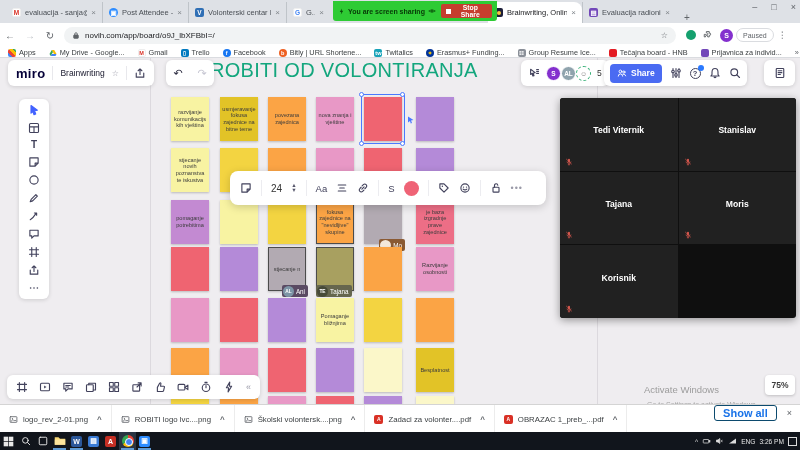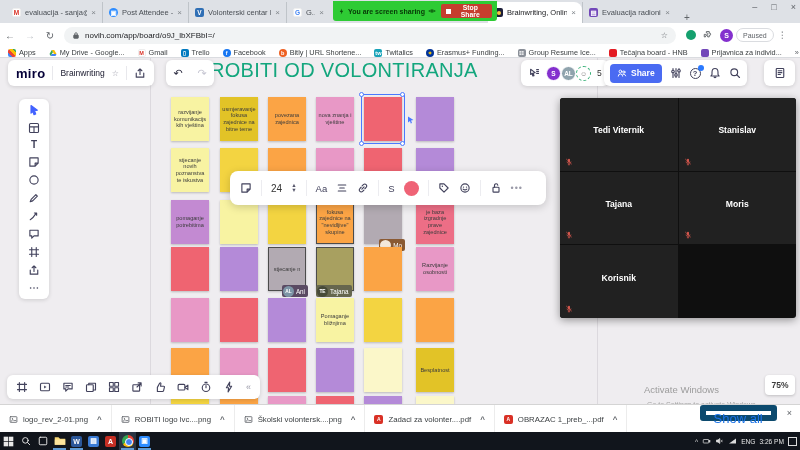--- a/index.html
+++ b/index.html
@@ -78,21 +78,21 @@
 .zmic{position:absolute;left:5px;bottom:5px}
 #zoombadge{position:absolute;left:765px;top:317px;width:30px;height:20px;background:#fff;border-radius:4px;box-shadow:0 1px 3px rgba(0,0,0,.2);display:flex;align-items:center;justify-content:center;font-size:8.5px;font-weight:bold;color:#3c3c3c;z-index:31}
 #activate1{position:absolute;left:644px;top:326px;font-size:9.5px;color:#9c9c9c;z-index:32}
 #activate2{position:absolute;left:647px;bottom:-4px;font-size:7px;color:#a5a5a5;z-index:46}
 #remotecursor{position:absolute;left:407px;top:58px;z-index:7}
 
 #dlbar{position:absolute;top:404px;left:0;width:800px;height:28px;background:#fff;border-top:1px solid #d4d4d4;display:flex;align-items:flex-start;z-index:45}
 .dlitem{height:28px;display:flex;align-items:center;gap:5px;padding:0 9px;border-right:1px solid #ececec;font-size:7.8px;color:#3c4043;white-space:nowrap}
 .dlcaret{color:#5f6368;font-weight:bold;margin-left:4px;font-size:8px}
 #dlright{margin-left:auto;display:flex;align-items:center;gap:10px;padding-right:8px}
-#showall{border:6px solid #0c4a6e;background:#fff;border-radius:3px;height:16px;padding:0 8px;color:#1a73e8;font-size:13px;font-weight:normal;font-family:inherit}
+#showall{border:1px solid #0c4a6e;background:#fff;border-radius:3px;height:16px;padding:0 8px;color:#1a73e8;font-size:11px;font-weight:bold;font-family:inherit}
 #dlclose{color:#5f6368;font-size:9px}
 
 #taskbar{position:absolute;top:432px;left:0;width:800px;height:18px;background:#11151c;display:flex;align-items:center;z-index:50}
 .tbico{width:17px;height:18px;display:flex;align-items:center;justify-content:center;position:relative}
 .tbico.running::after{content:"";position:absolute;bottom:0;left:2px;right:2px;height:2px;background:#5f9bd5}
 .tbico.focused{background:#2b3542}
 #tray{margin-left:auto;display:flex;align-items:center;gap:4px;color:#e8e8e8;font-size:6.6px;padding-right:3px}
 .trayico{color:#dcdcdc}
 .appsq{width:11px;height:11px;border-radius:2px;display:flex;align-items:center;justify-content:center;color:#fff;font-size:7px;font-weight:bold}
 #chromeball{width:12px;height:12px;border-radius:50%;background:conic-gradient(#ea4335 0 33%,#fbbc05 33% 66%,#34a853 66% 100%);position:relative}

